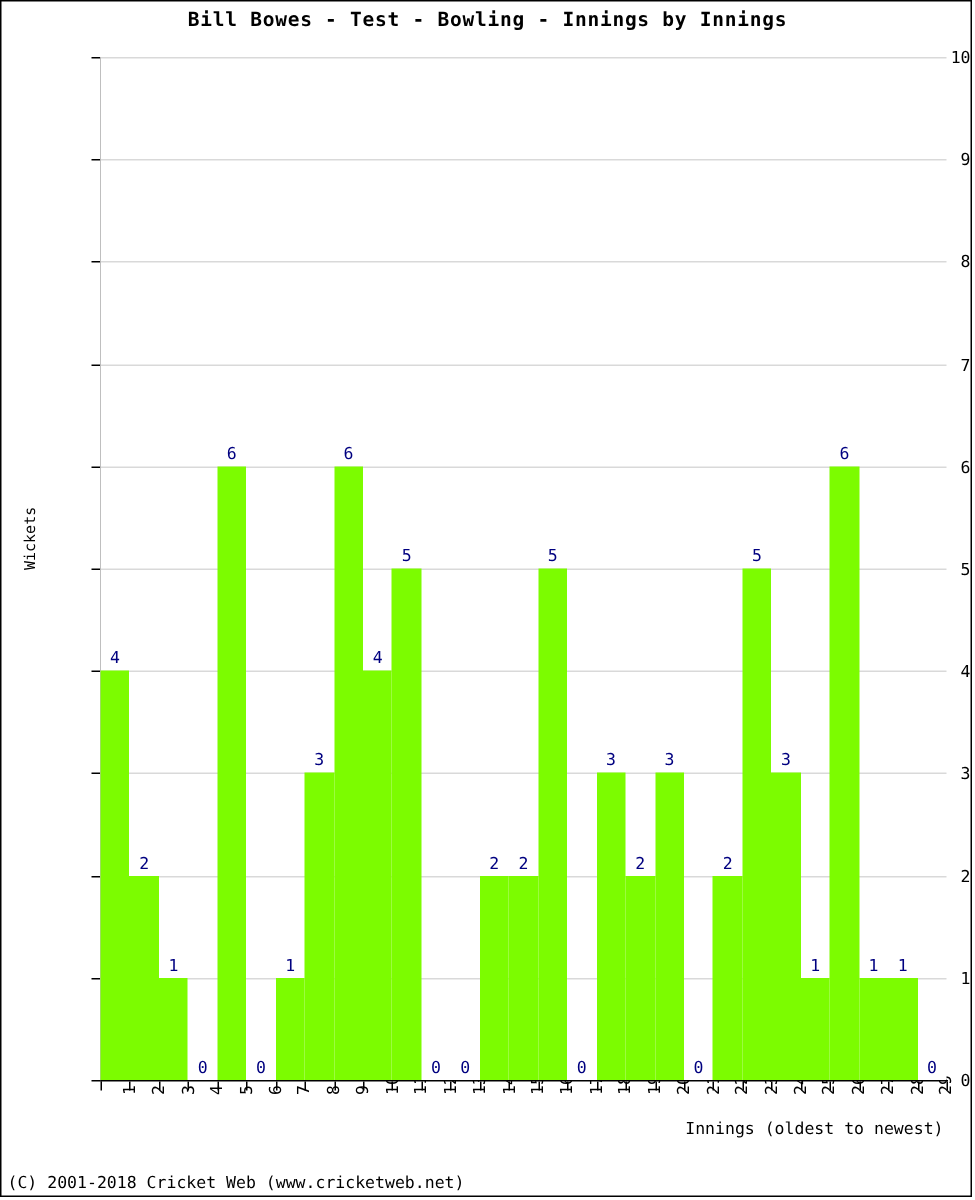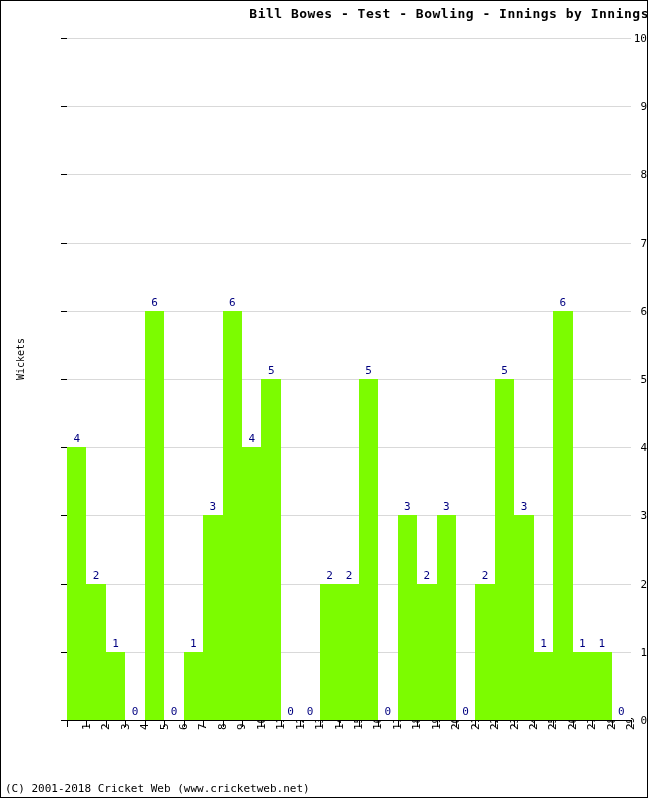--- a/index.html
+++ b/index.html
@@ -19,21 +19,21 @@
     height: 798px;
     border: 1px solid #000000;
     box-sizing: border-box;
     background: #ffffff;
   }
   #chart-title {
     position: absolute;
     top: 5px;
     left: 0;
     width: 648px;
-    text-align: right;
+    text-align: center;
     font-size: 13px;
     font-weight: bold;
     color: #000000;
     letter-spacing: 0.5px;
     white-space: pre;
   }
   
   #plot {
     position: absolute;
     left: 66px;
@@ -143,20 +143,21 @@
   }
 </style>
 </head>
 <body>
 
 <div id="frame">
 
   <div id="chart-title">Bill Bowes - Test - Bowling - Innings by Innings</div>
 
   <div id="ylabel">Wickets</div>
+  <div id="xlabel">Innings (oldest to newest)</div>
 
   <div id="axis-left"></div>
   <div id="axis-bottom"></div>
 
   <div id="yticks-layer">
       <div class="ytick-mark" style="top: 719px;"></div>
       <div class="ytick-label" style="top: 714px;">0</div>
       <div class="ytick-mark" style="top: 650.8px;"></div>
       <div class="ytick-label" style="top: 645.8px;">1</div>
       <div class="ytick-mark" style="top: 582.6px;"></div>

